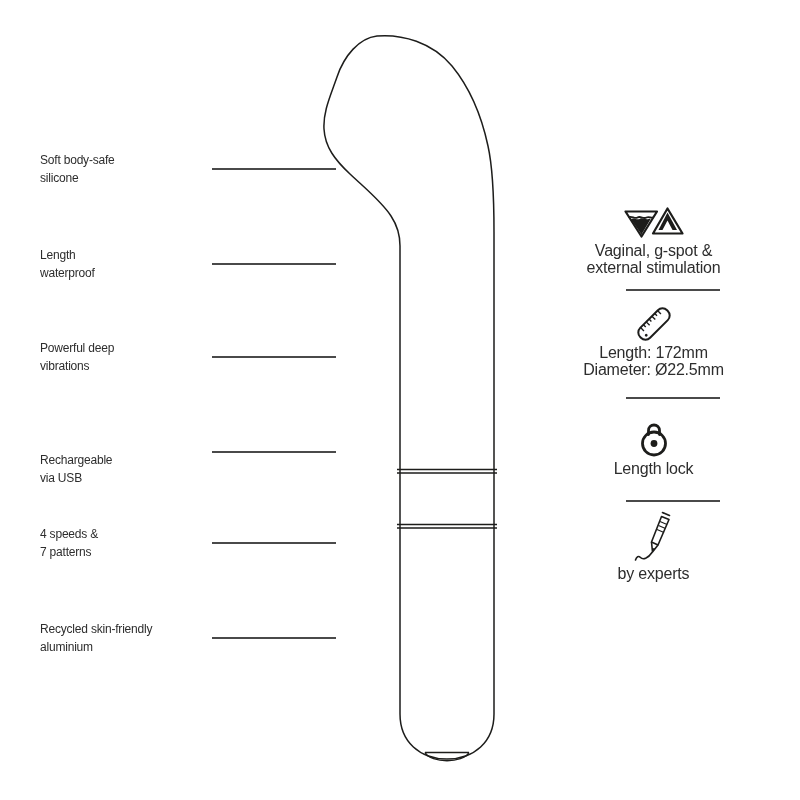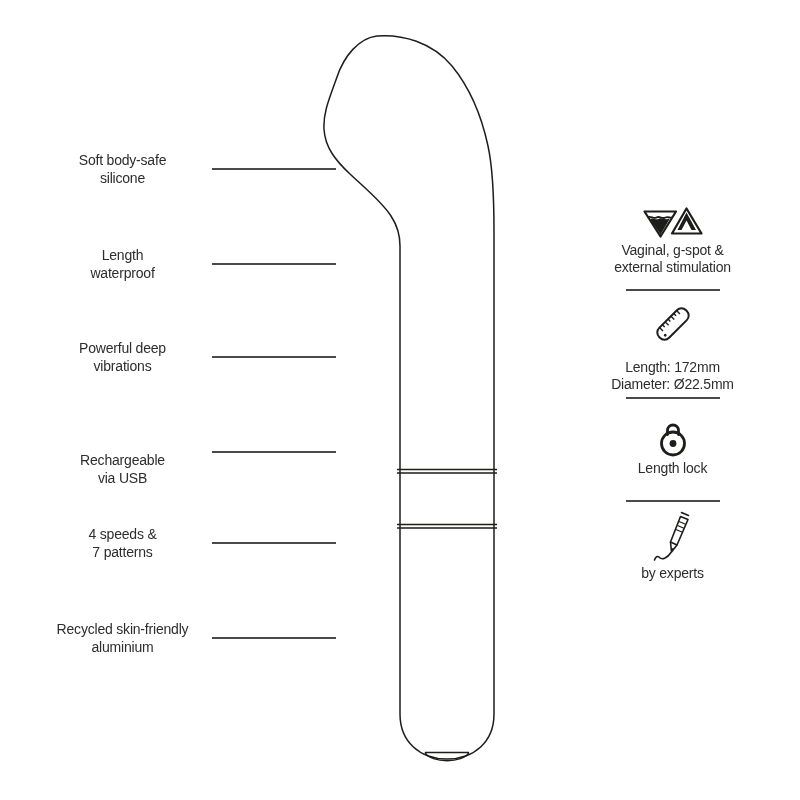--- a/index.html
+++ b/index.html
@@ -16,40 +16,40 @@
     width: 800px;
     height: 800px;
     background: #ffffff;
     color: #2d2d2d;
   }
   
   .feature {
     position: absolute;
     left: 40px;
     width: 165px;
-    text-align: center;
-    font-size: 14px;
+    text-align: left;
+    font-size: 12px;
     line-height: 18px;
     letter-spacing: -0.2px;
     color: #2d2d2d;
   }
   .feature-line {
     position: absolute;
     left: 212px;
     width: 124px;
     height: 0;
     border-top: 2px solid #4a4a4a;
   }
   
   .spec {
     position: absolute;
-    left: 585px;
+    left: 566px;
     width: 175px;
     text-align: center;
-    font-size: 14px;
+    font-size: 16px;
     line-height: 17px;
     letter-spacing: -0.2px;
     color: #2d2d2d;
   }
   .spec .icon-wrap {
     display: flex;
     justify-content: center;
   }
   .divider {
     position: absolute;
@@ -139,21 +139,21 @@
   <div class="spec" style="top:304px">
     <div class="icon-wrap">
       <svg width="40" height="40" viewBox="0 0 40 40">
         <g transform="rotate(-45 20 20)">
           <rect x="1" y="13" width="38" height="14" rx="6.5" fill="none" stroke="#1d1d1b" stroke-width="2"></rect>
           <path d="M8,13 V17.8 M12,13 V16.3 M16,13 V17.8 M20,13 V16.3 M24,13 V17.8 M28,13 V16.3 M32,13 V17.8" stroke="#1d1d1b" stroke-width="1.4" fill="none"></path>
           <circle cx="6.5" cy="22.5" r="1.4" fill="#1d1d1b"></circle>
         </g>
       </svg>
     </div>
-    <div style="margin-top:15px">
+    <div style="margin-top:0">
       <div>Length: 172mm</div>
       <div>Diameter: Ø22.5mm</div>
     </div>
   </div>
 
   <div class="divider" style="top:397px"></div>
 
   <div class="spec" style="top:419px">
     <div class="icon-wrap">
       <svg width="36" height="39" viewBox="0 0 36 39">

